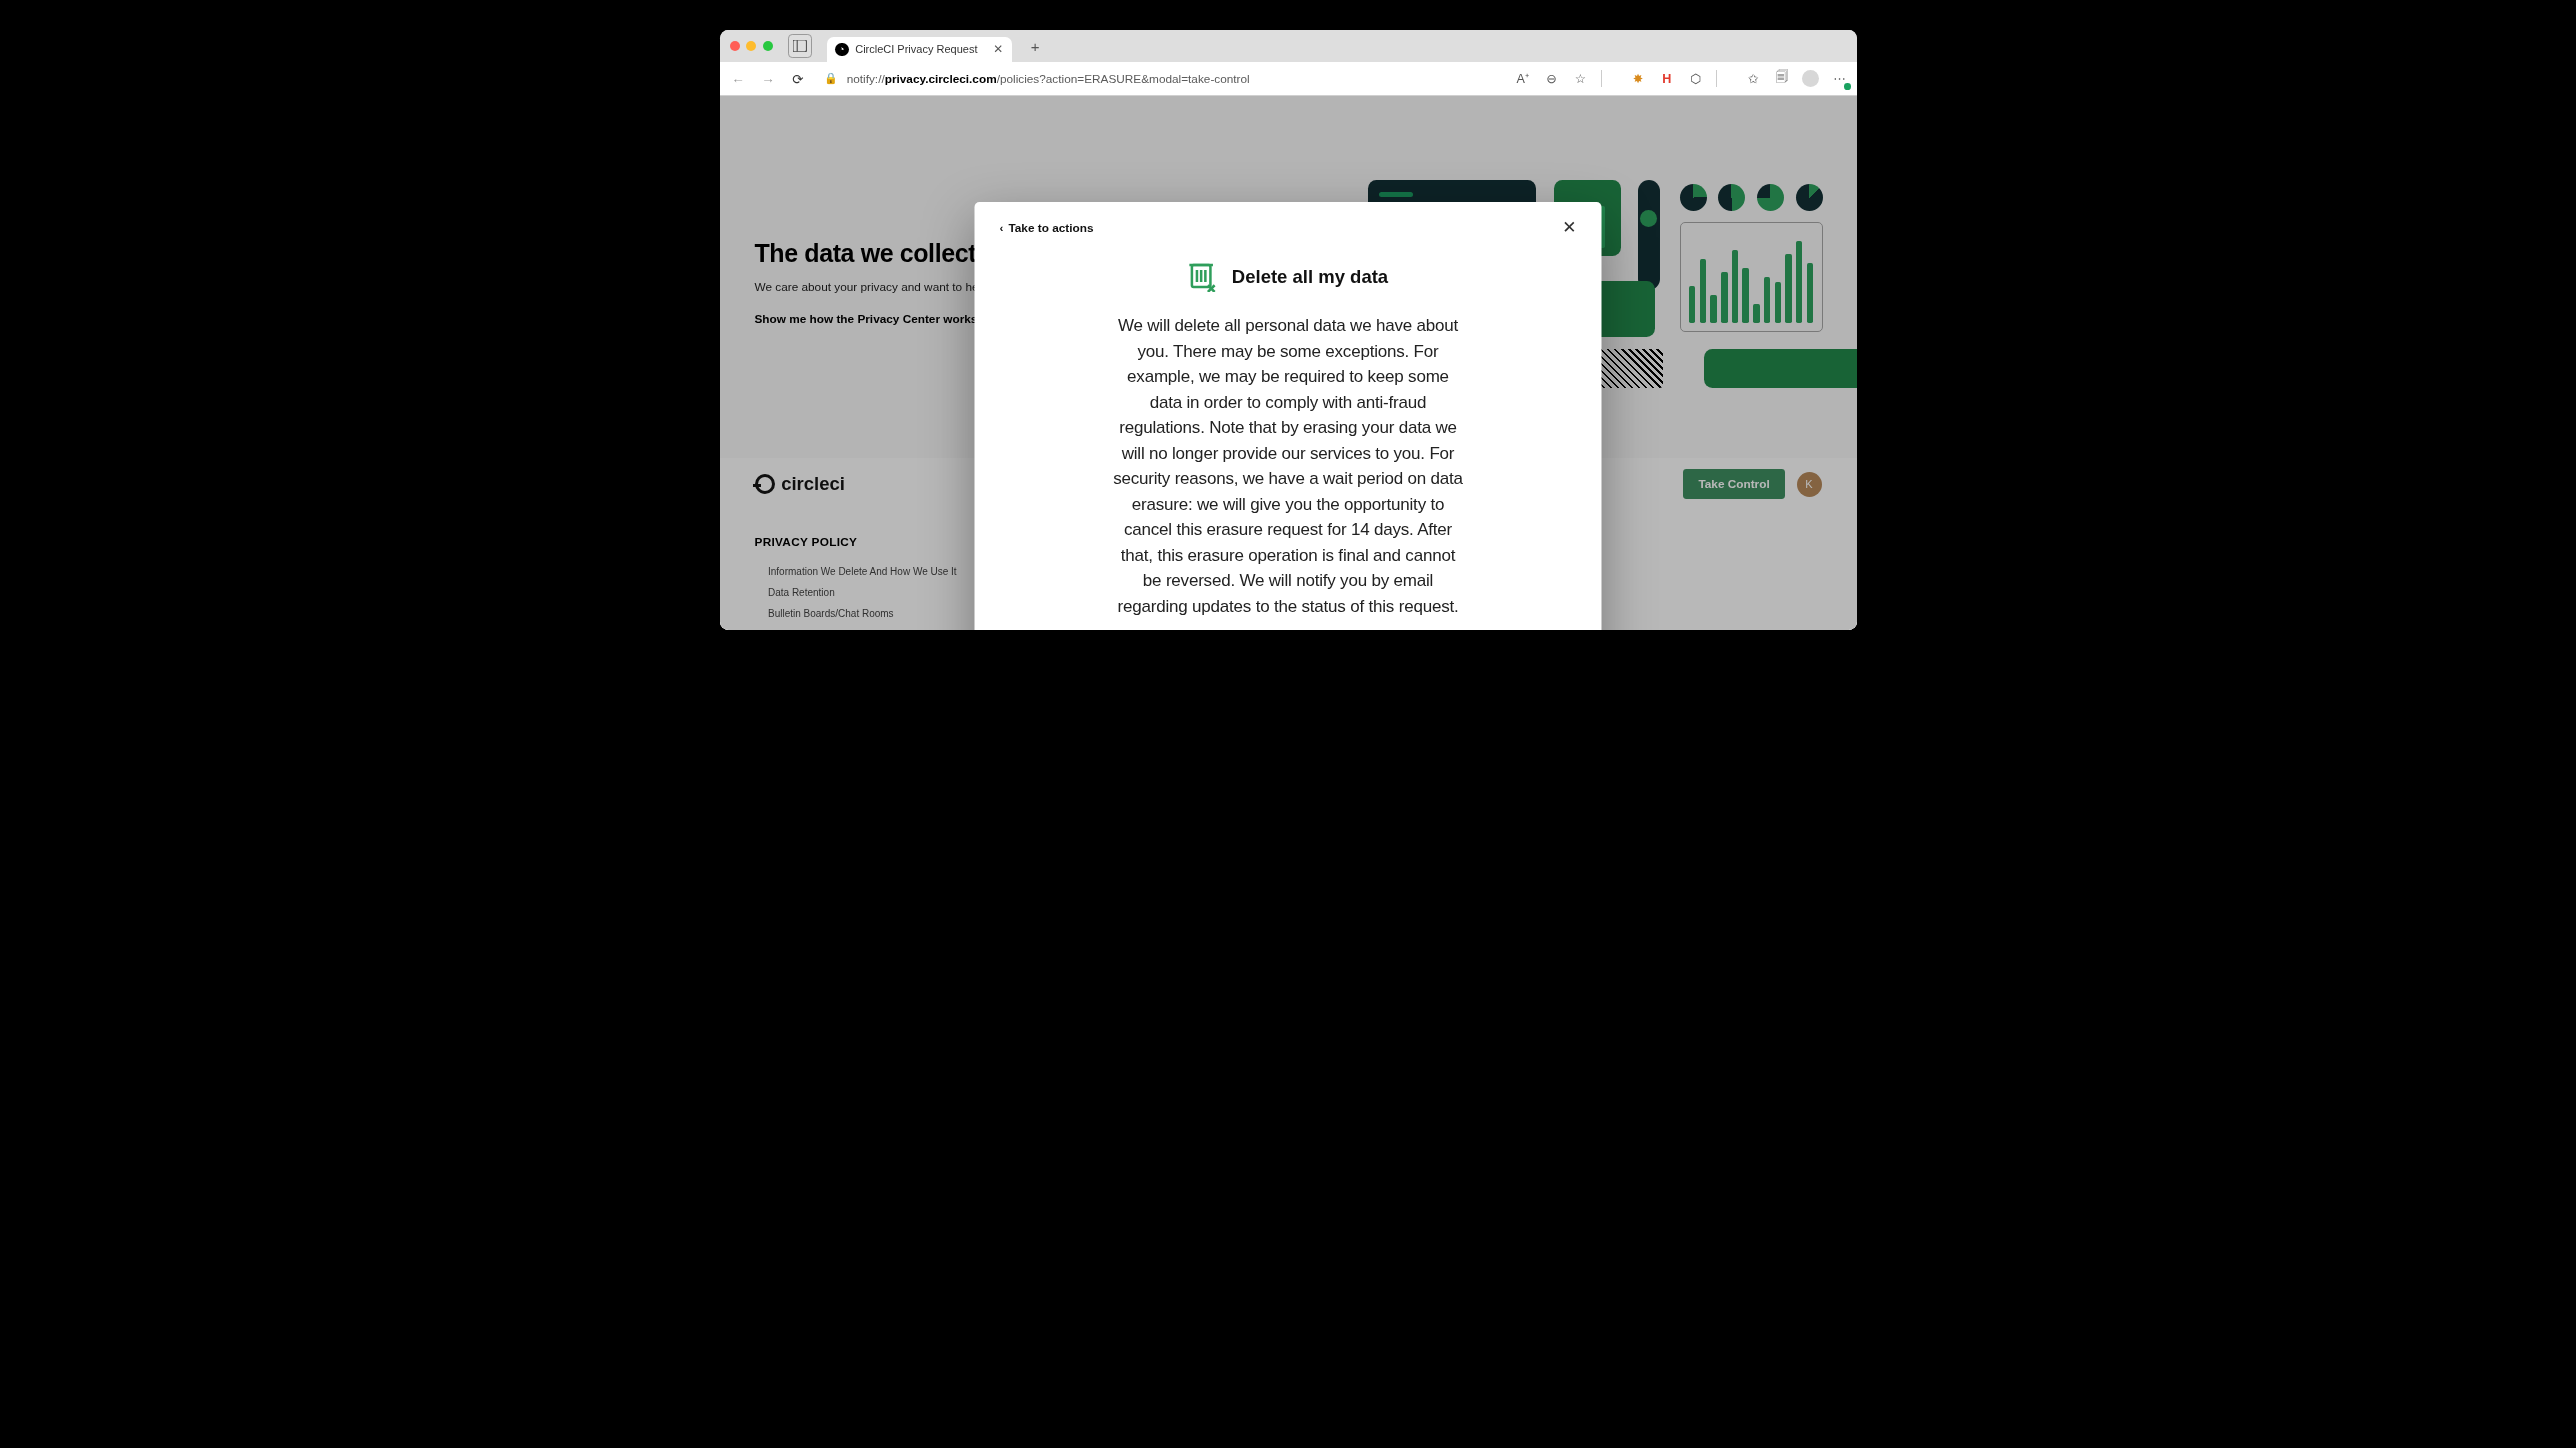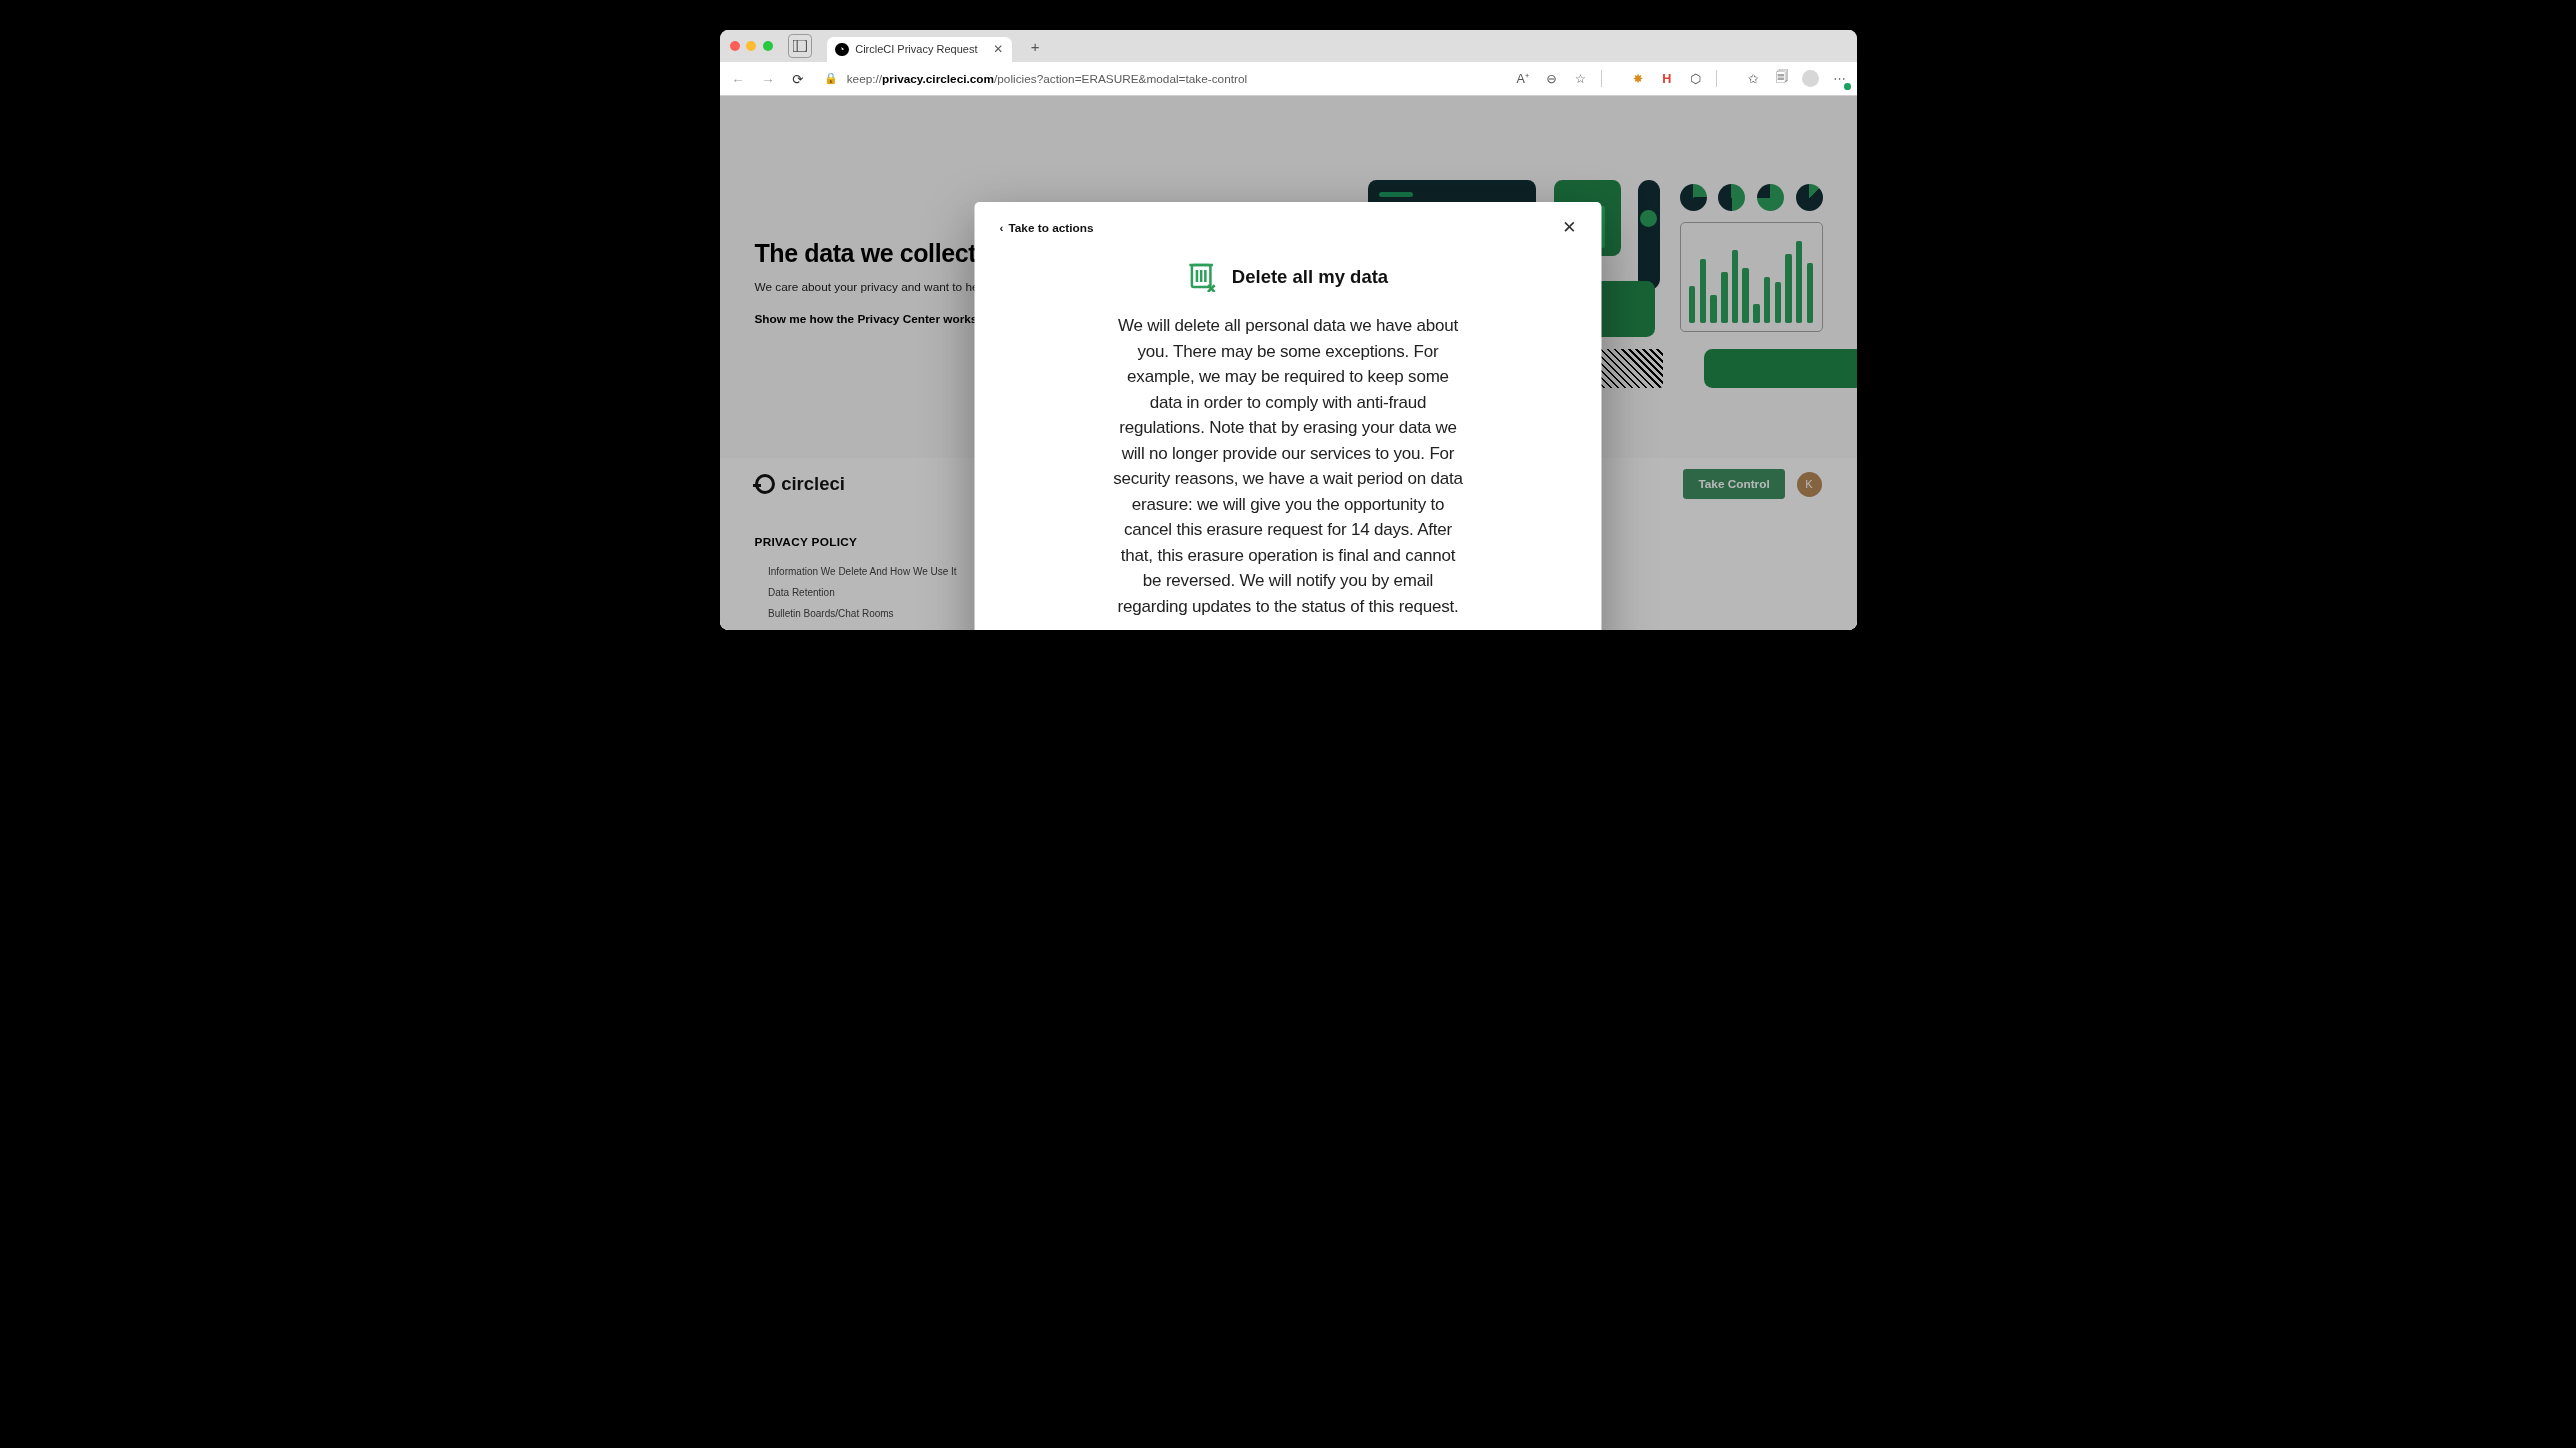--- a/index.html
+++ b/index.html
@@ -171,21 +171,21 @@
     <div class="new-tab">+</div>
   </div>
 
   <div class="toolbar">
     <div class="nav-btn">←</div>
     <div class="nav-btn">→</div>
     <div class="nav-btn active">⟳</div>
     <div class="url-bar">
       <span class="lock">🔒</span>
       <span>
-        <span>keep://</span><span class="bold">privacy.circleci.com</span><span>/policies?action=ERASURE&amp;modal=take-control</span>
+        <span>notify://</span><span class="bold">privacy.circleci.com</span><span>/policies?action=ERASURE&amp;modal=take-control</span>
       </span>
     </div>
     <div class="tool-icons">
       <span>A⁺</span>
       <span>⊖</span>
       <span>☆</span>
       <span style="border-left:0.8px solid #ccc;height:17px;"></span>
       <span style="color:#d98b1e">✸</span>
       <span style="color:#e23b2e;font-weight:bold">H</span>
       <span>⬡</span>

